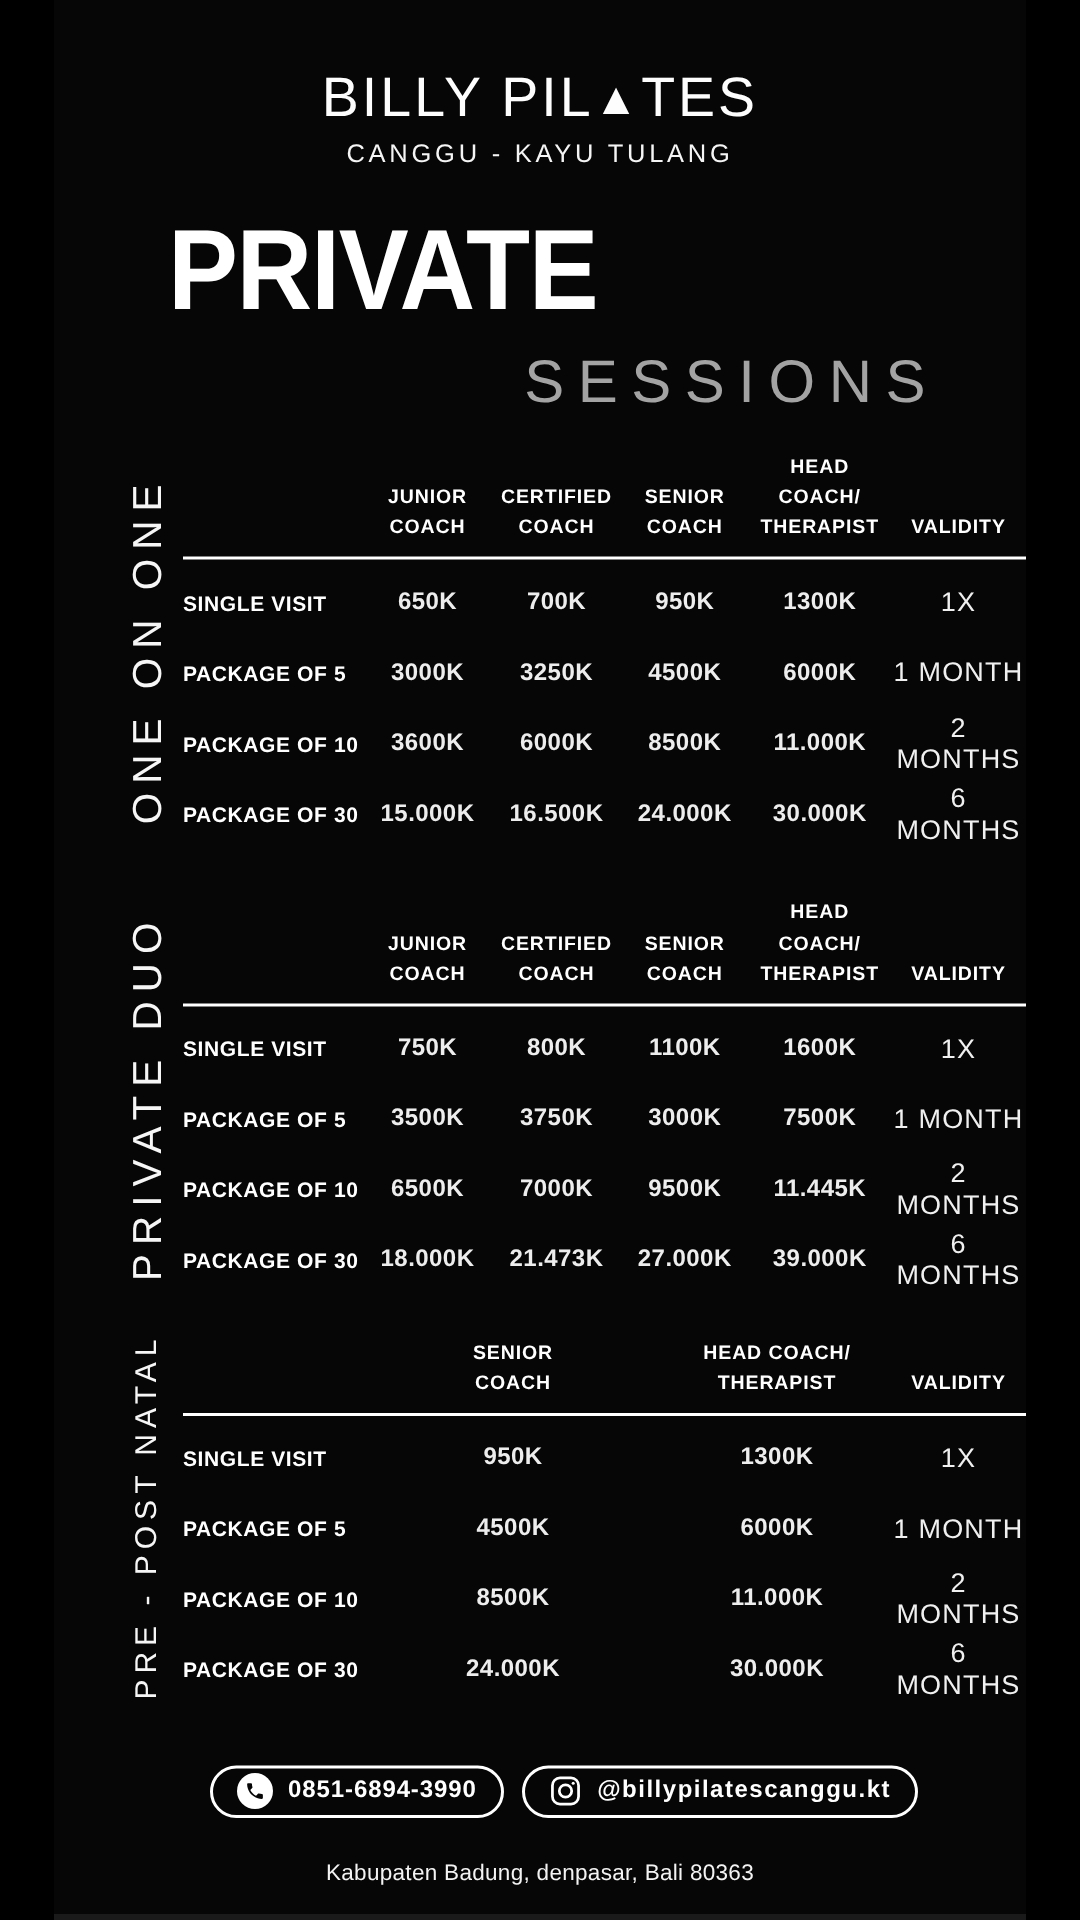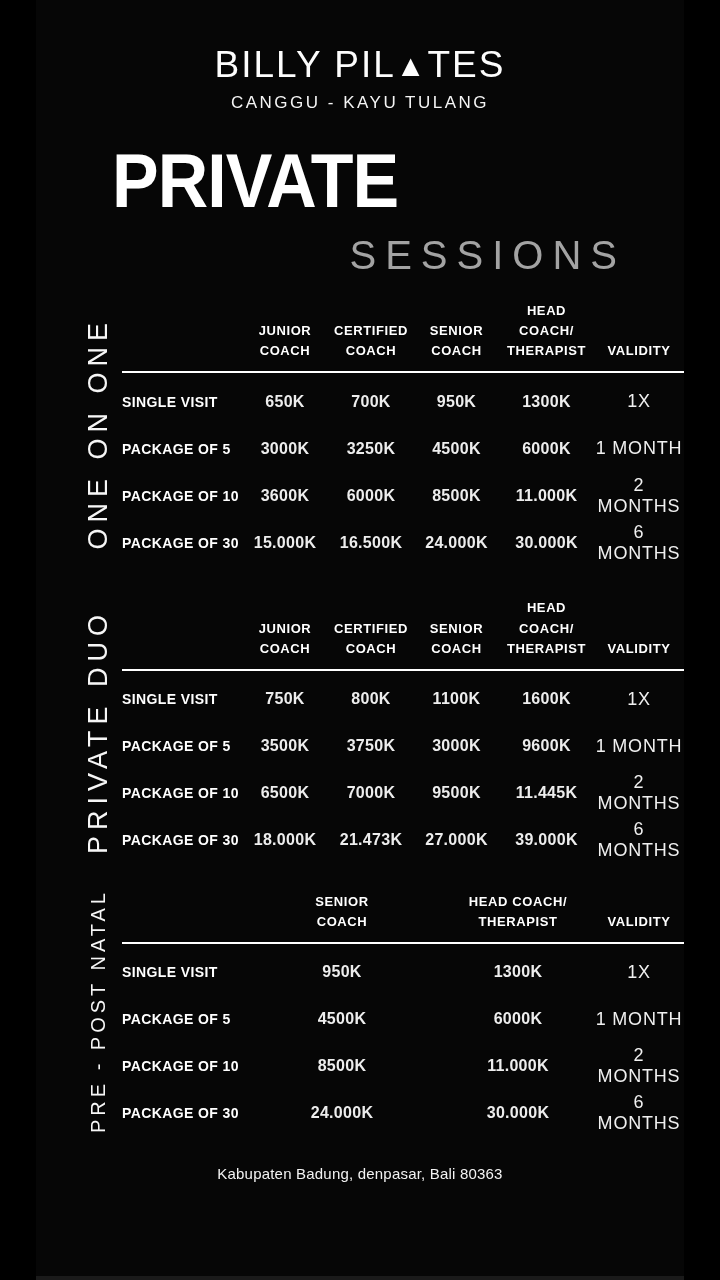--- a/index.html
+++ b/index.html
@@ -177,21 +177,21 @@
           <div class="td val">800K</div>
           <div class="td val">1100K</div>
           <div class="td val">1600K</div>
           <div class="td validity">1X</div>
         </div>
         <div class="trow grid6">
           <div class="td label">PACKAGE OF 5</div>
           <div class="td val">3500K</div>
           <div class="td val">3750K</div>
           <div class="td val">3000K</div>
-          <div class="td val">9600K</div>
+          <div class="td val">7500K</div>
           <div class="td validity">1 MONTH</div>
         </div>
         <div class="trow grid6">
           <div class="td label">PACKAGE OF 10</div>
           <div class="td val">6500K</div>
           <div class="td val">7000K</div>
           <div class="td val">9500K</div>
           <div class="td val">11.445K</div>
           <div class="td validity">2 MONTHS</div>
         </div>
@@ -248,19 +248,39 @@
         <div class="trow grid4">
           <div class="td label">PACKAGE OF 30</div>
           <div class="td val">24.000K</div>
           <div class="td val">30.000K</div>
           <div class="td validity">6 MONTHS</div>
         </div>
       </div>
     </div>
   </div>
 
+  <div class="contacts">
+    <button class="pill phone">
+      <span class="phone-circle">
+        <svg width="14" height="14" viewBox="0 0 24 24" fill="#060606">
+            <path d="M6.62 10.79c1.44 2.83 3.76 5.14 6.59 6.59l2.2-2.21c.27-.27.67-.36 1.02-.24 1.12.37 2.33.57 3.57.57.55 0 1 .45 1 1V20c0 .55-.45 1-1 1-9.39 0-17-7.61-17-17 0-.55.45-1 1-1h3.5c.55 0 1 .45 1 1 0 1.25.2 2.45.57 3.57.11.35.03.74-.25 1.02l-2.2 2.2z"></path>
+          </svg>
+      </span>
+      <span class="pill-text">0851-6894-3990</span>
+    </button>
+    <button class="pill ig">
+      <span class="ig-glyph">
+        <svg width="22" height="22" viewBox="0 0 24 24" fill="none" stroke="#fff" stroke-width="2">
+            <rect x="2.5" y="2.5" width="19" height="19" rx="5.5"></rect>
+            <circle cx="12" cy="12" r="4.5"></circle>
+            <circle cx="17.6" cy="6.4" r="1.1" fill="#fff" stroke="none"></circle>
+          </svg>
+      </span>
+      <span class="pill-text">@billypilatescanggu.kt</span>
+    </button>
+  </div>
 
   <div class="address">
     <div>Kabupaten Badung, denpasar, Bali 80363</div>
   </div>
 
   <div class="bottom-strip"></div>
 </div>
 
 </body></html>

